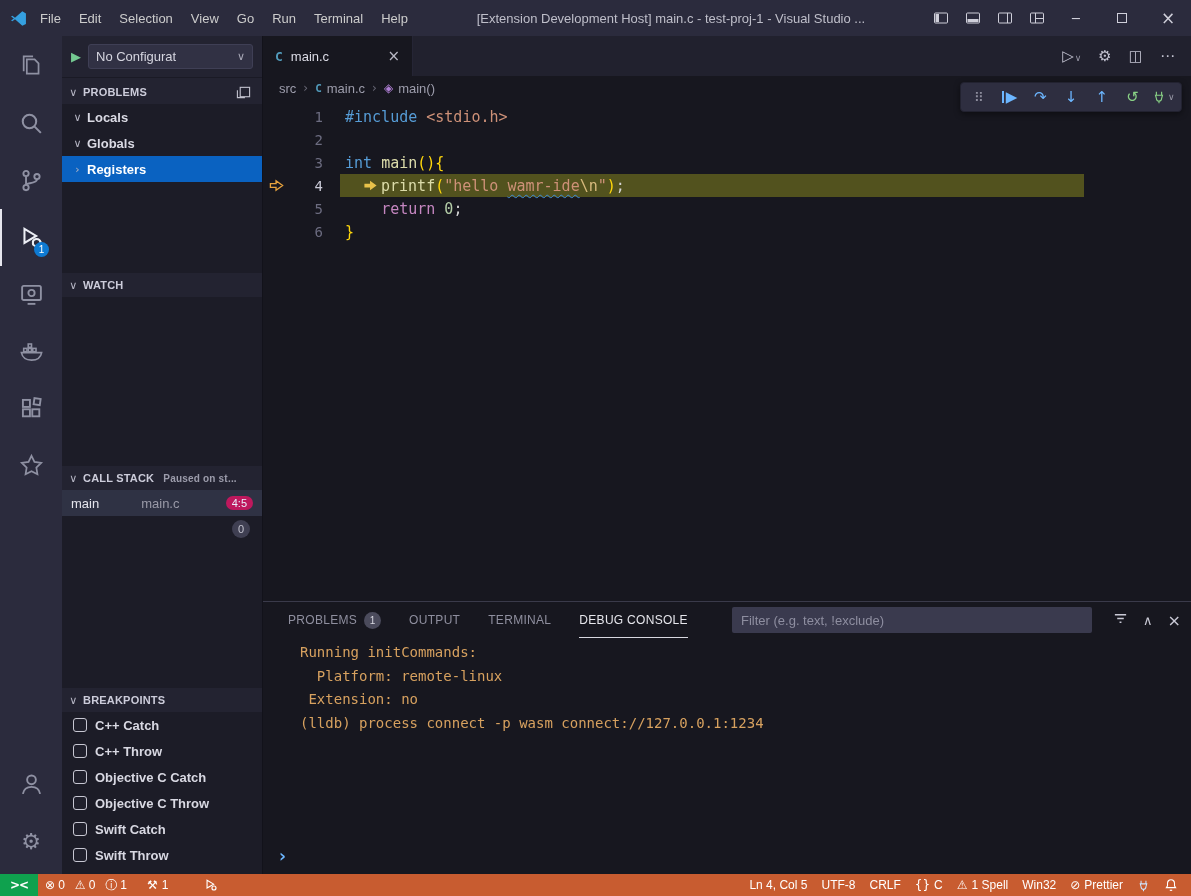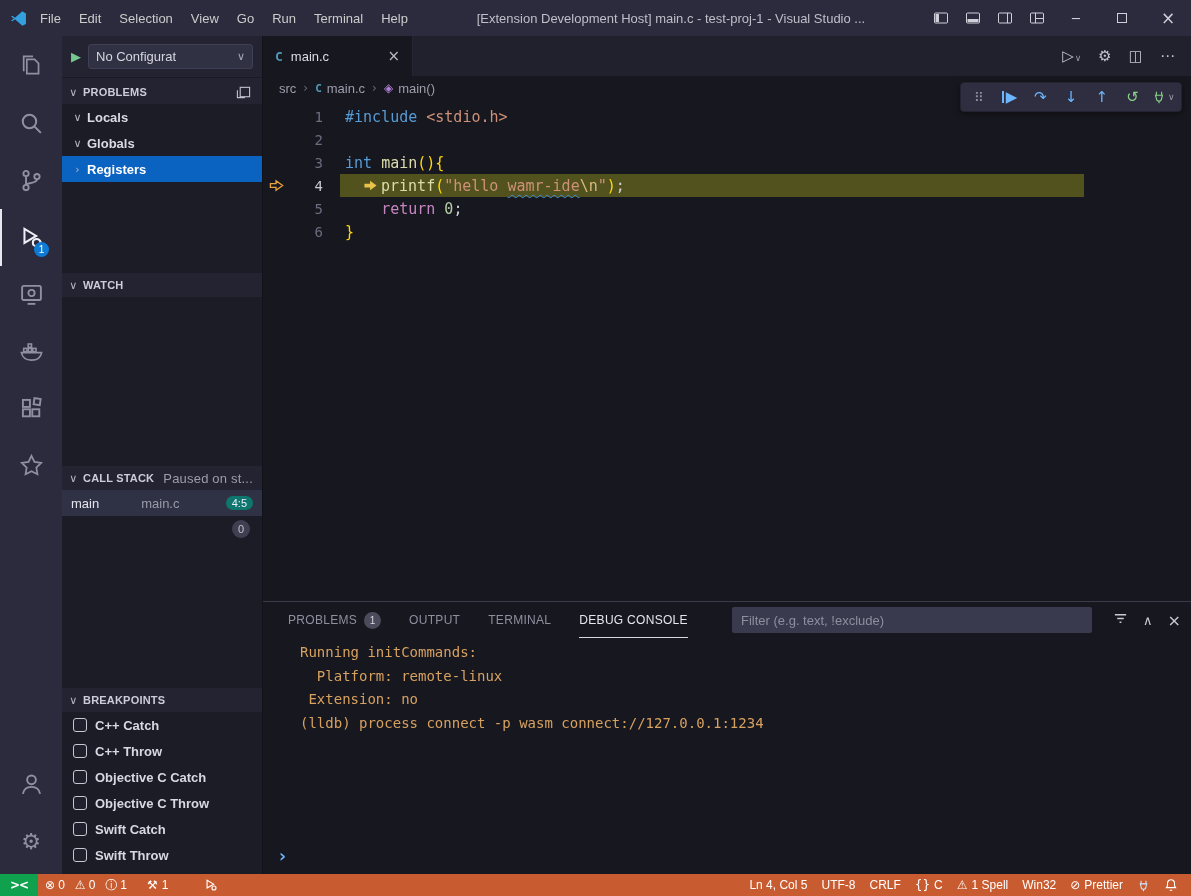--- a/index.html
+++ b/index.html
@@ -39,34 +39,34 @@
 
   
   .sidebar { width:201px; background:#232331; position:relative; border-right:1px solid #12121a; font-size:13px; }
   .launch-row { position:absolute; top:0; left:0; right:0; height:42px; display:flex; align-items:center; gap:7px; padding:0 9px; border-bottom:1px solid #1a1a25; }
   .play-btn { color:#74c991; font-size:13px; }
   .config-select { flex:1; background:#313144; border:1px solid #3f3f55; border-radius:3px; height:25px; display:flex; align-items:center; justify-content:space-between; padding:0 7px; color:#d6d6e0; }
   .config-select .chev { color:#a9a9b8; font-size:11px; }
   .section { position:absolute; left:0; right:0; }
   .sec-header { height:24px; display:flex; align-items:center; gap:3px; padding:0 5px; font-weight:700; font-size:11px; color:#ccccda; letter-spacing:.2px; }
   .sec-chevron { color:#b6b6c4; font-size:11px; width:13px; text-align:center; font-weight:400; }
-  .sec-note { font-weight:400; font-size:13px; color:#9c9cab; margin-left:6px; }
+  .sec-note { font-weight:700; font-size:10px; color:#9c9cab; margin-left:6px; }
   .sec-actions { margin-left:auto; color:#c0c0cc; display:flex; padding-right:6px; }
   .sec-body { position:absolute; top:24px; bottom:0; left:0; right:0; background:#1c1c27; }
   .sec-variables { top:44px; height:193px; }
   .sec-watch { top:237px; height:193px; }
   .sec-callstack { top:430px; height:222px; }
   .sec-breakpoints { top:652px; height:186px; }
   .tree-row { height:26px; display:flex; align-items:center; gap:3px; padding-left:9px; color:#dadae4; font-weight:700; }
   .tree-row .sec-chevron { font-weight:400; }
   .tree-row.selected { background:var(--selection-blue); color:#fff; }
   .frame-row { height:26px; background:#2f3244; display:flex; align-items:center; padding:0 9px; }
   .frame-fn { color:#e4e4ec; }
   .frame-file { color:#9a9aa8; margin-left:42px; }
-  .frame-loc { margin-left:auto; background:#0f766e; color:#e8eefc; font-size:11px; padding:1px 6px; border-radius:9px;text-align:right; }
+  .frame-loc { margin-left:auto; background:#be185d; color:#e8eefc; font-size:11px; padding:1px 6px; border-radius:9px;text-align:right; }
   .cs-badge { position:absolute; top:30px; right:12px; width:18px; height:18px; border-radius:50%; background:#3f3f52; color:#c3c3cf; font-size:11px; display:flex; align-items:center; justify-content:center; }
   .bp-row { height:26px; display:flex; align-items:center; gap:8px; padding-left:11px; color:#d8d8e2;font-weight:bold; }
   .bp-check { width:14px; height:14px; border:1px solid #c7c7d2; border-radius:3px; background:#20202c; flex:none; }
 
   
   .editor-col { flex:1; display:flex; flex-direction:column; position:relative; background:#17171f; min-width:0; }
   .tabbar { height:40px; background:#21212e; display:flex; align-items:stretch; }
   .tab { width:150px; background:#17171f; display:flex; align-items:center; gap:8px; padding:0 12px; color:#dcdce6; border-right:1px solid #252535; }
   .lang-c { color:#519aba; font-weight:700; font-size:13px; font-family:"DejaVu Sans Mono",monospace; }
   .tab-close { margin-left:auto; color:#b8b8c4; font-size:15px; }

